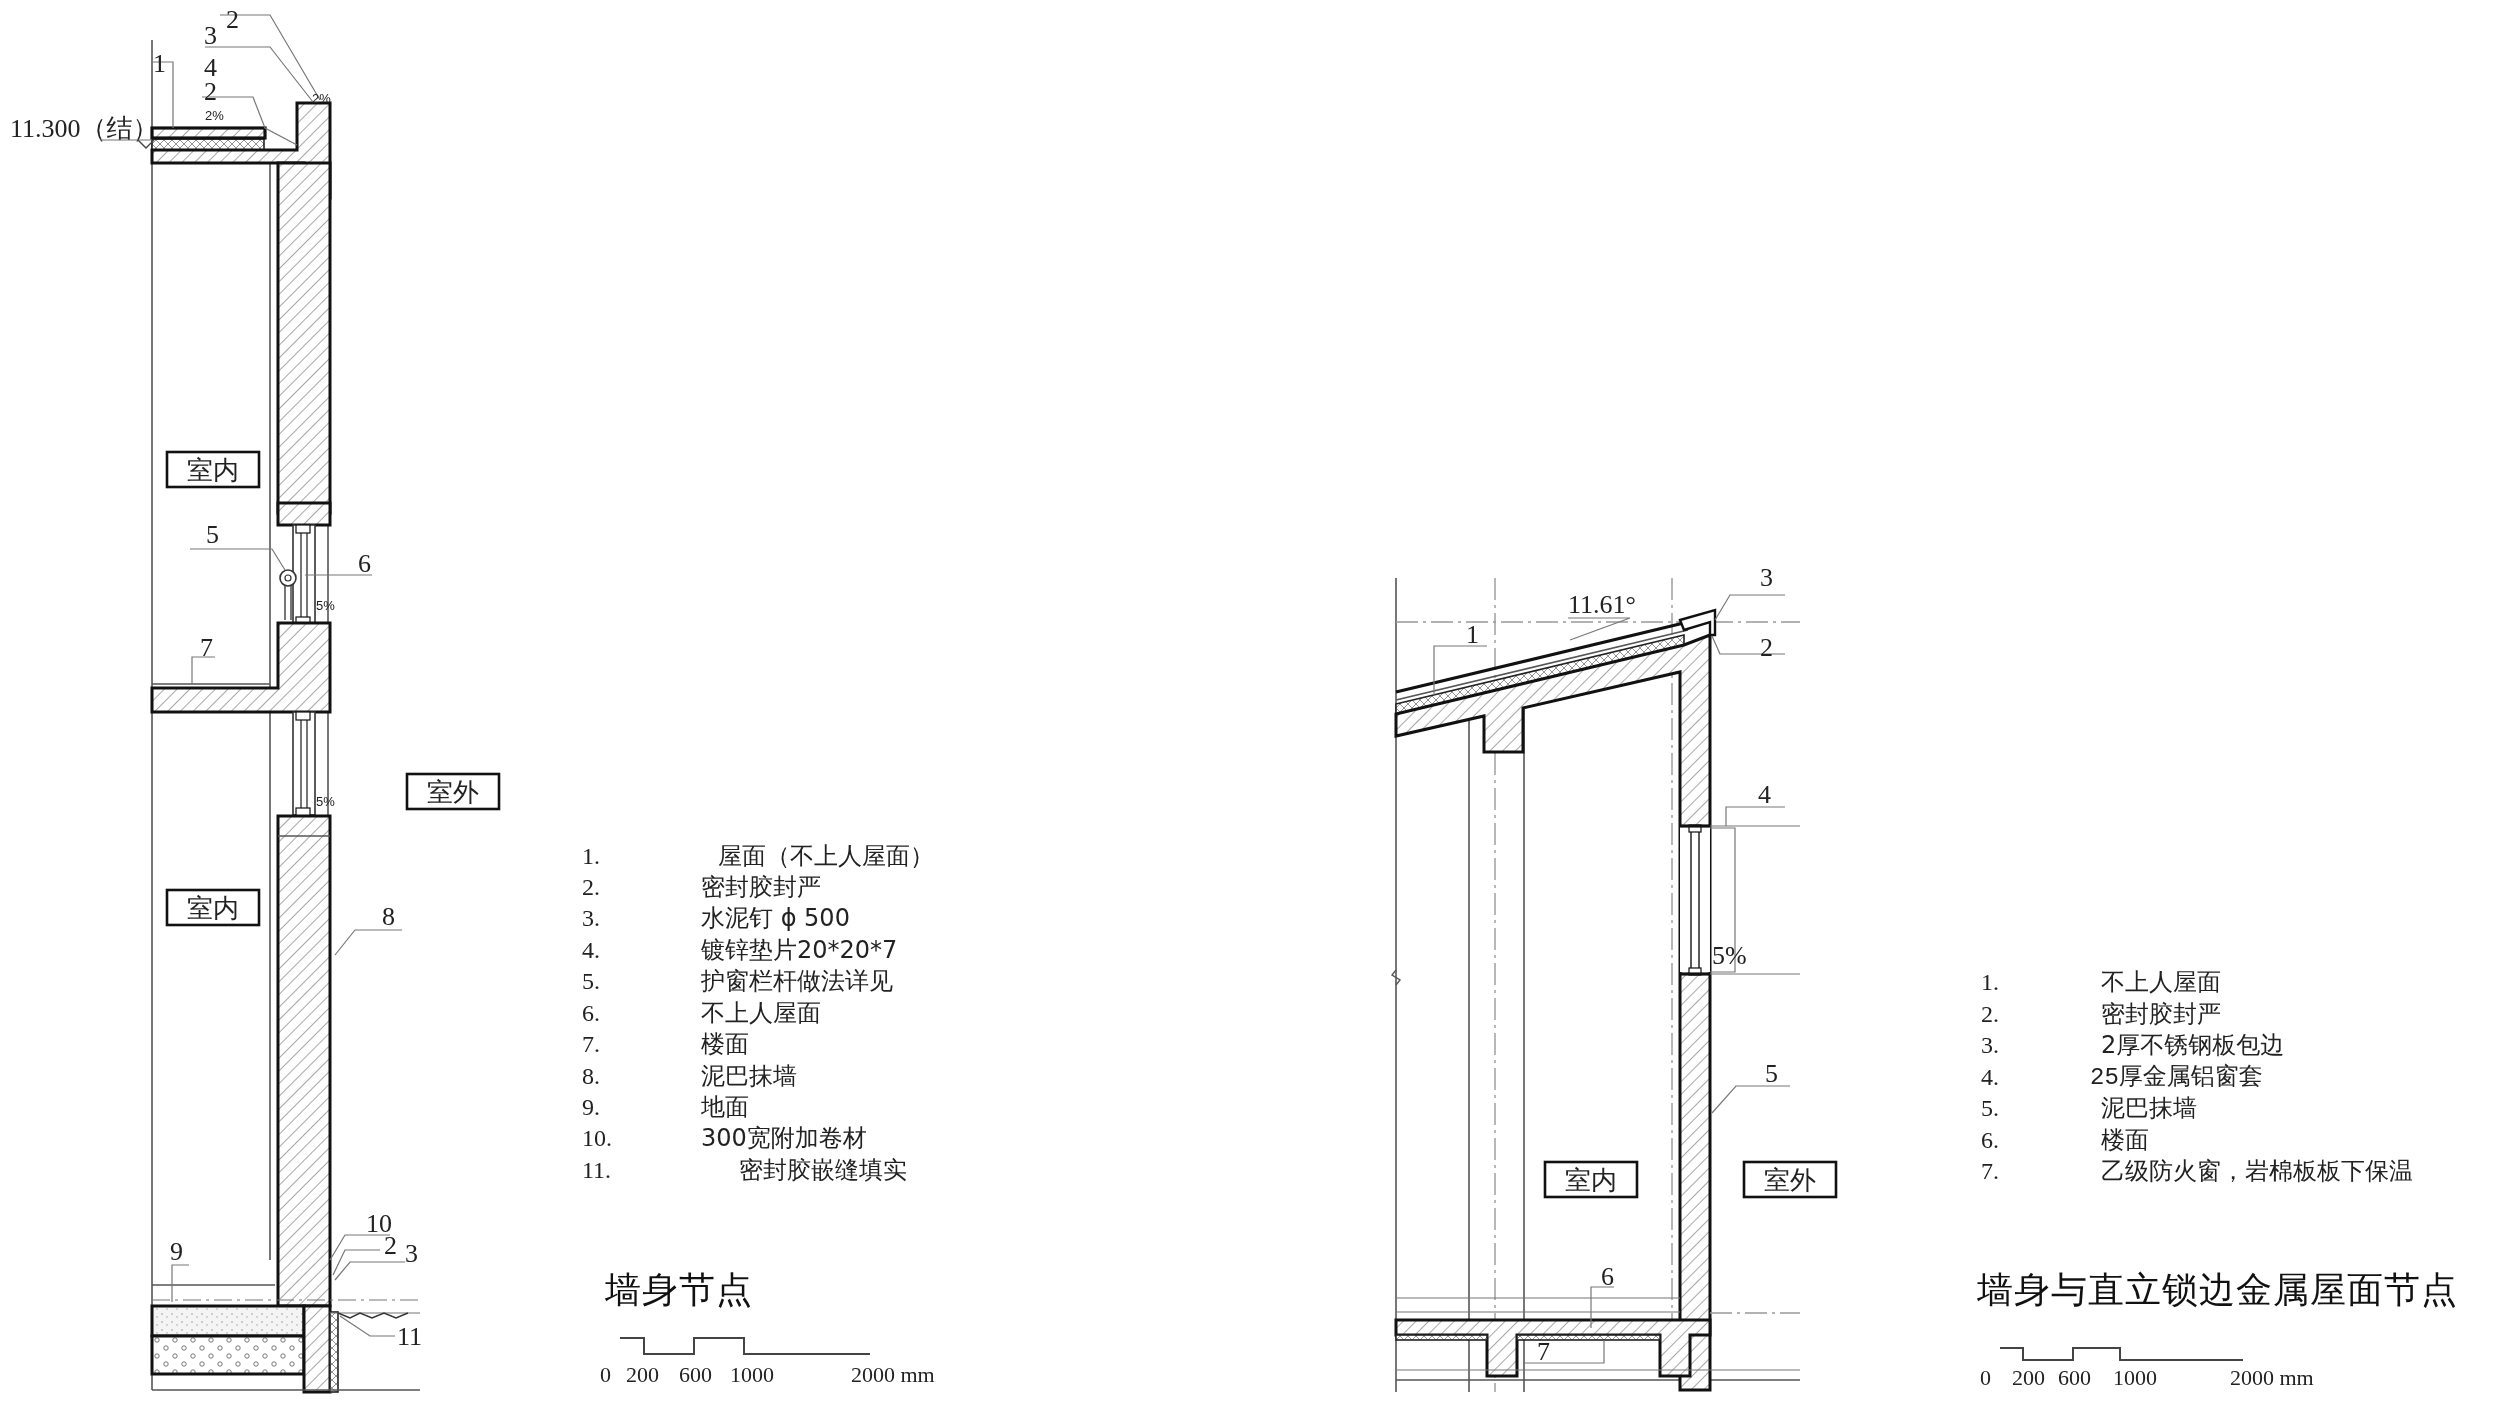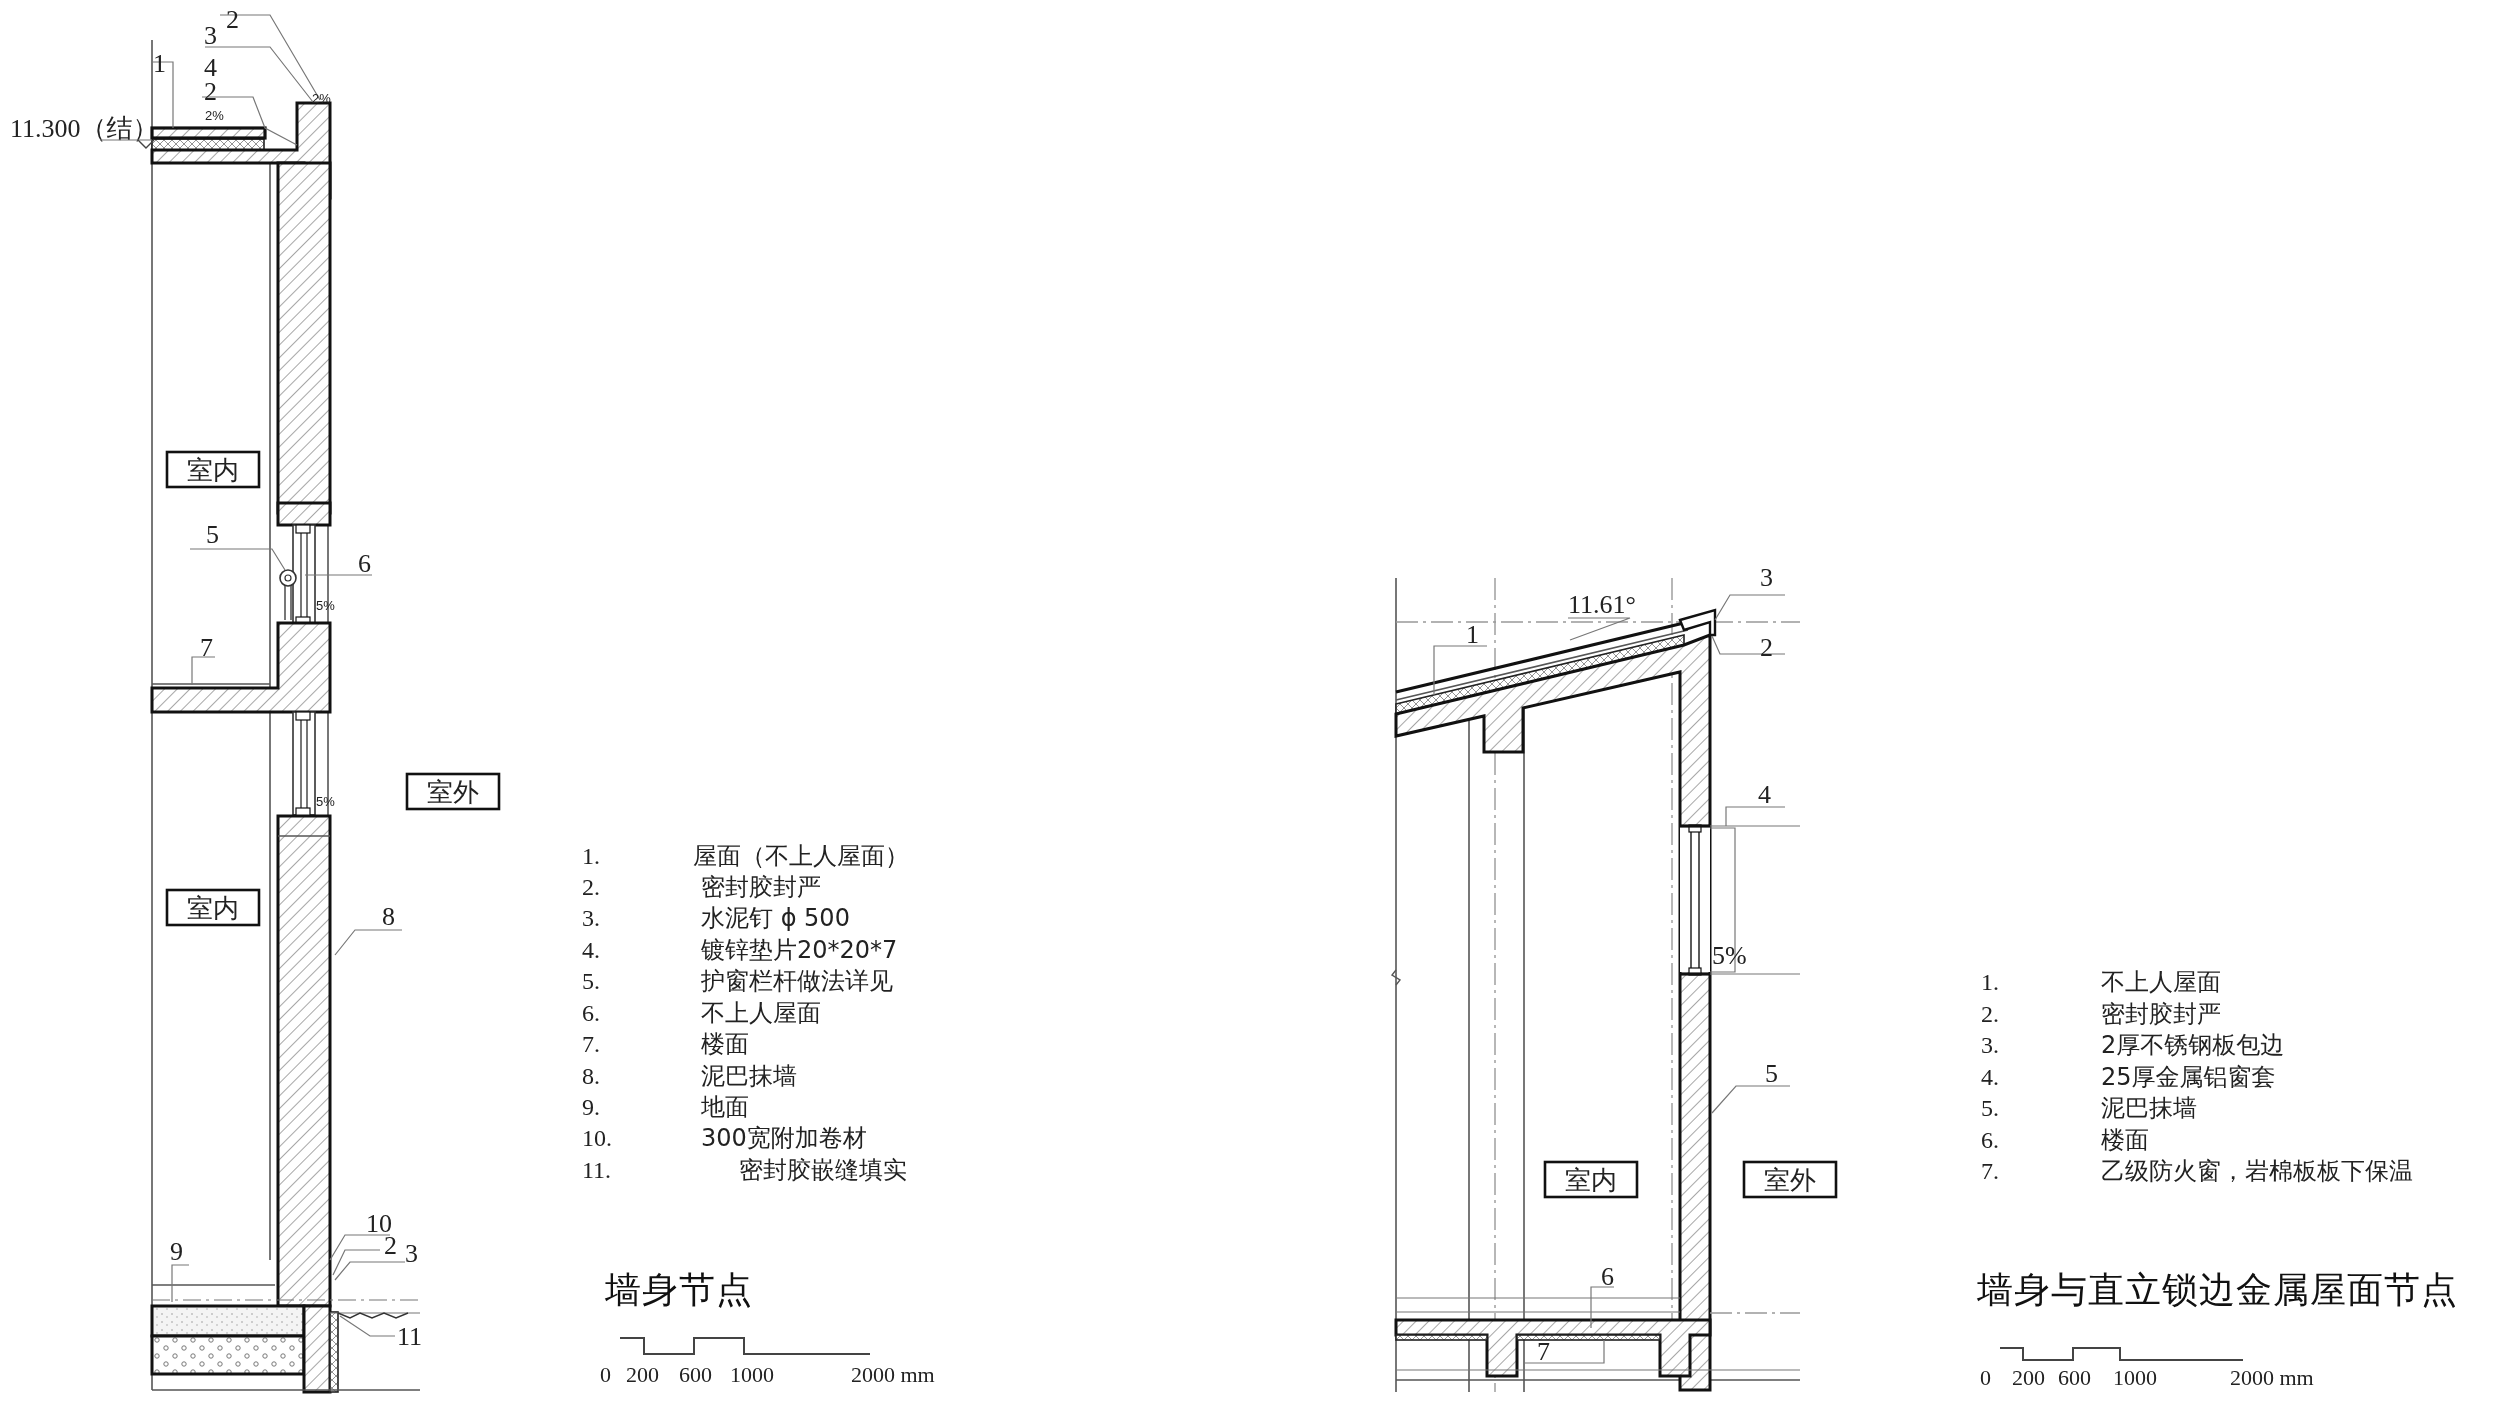--- a/index.html
+++ b/index.html
@@ -221,21 +221,21 @@
   </g>
 
   <g>
     <polyline stroke="#444" stroke-width="2" fill="none" points="2000,1348 2023,1348 2023,1360 2073,1360 2073,1348 2120,1348 2120,1360 2243,1360"></polyline>
   </g>
 </svg>
 
 <div class="legend" style="left:582px; top:841px; width:400px; height:360px;">
   <div class="row" style="top:0px;">
       <span class="num">1.</span>
-      <span style="position:absolute;left:111px;">屋面（不上人屋面）</span>
+      <span style="position:absolute;left:136px;">屋面（不上人屋面）</span>
     </div>
   <div class="row" style="top:31px;">
       <span class="num">2.</span>
       <span style="position:absolute;left:119px;">密封胶封严</span>
     </div>
   <div class="row" style="top:62px;">
       <span class="num">3.</span>
       <span style="position:absolute;left:119px;">水泥钉 ϕ 500</span>
     </div>
   <div class="row" style="top:94px;">
@@ -287,21 +287,21 @@
   <div class="row" style="top:31.5px;">
       <span class="num">2.</span>
       <span style="position:absolute;left:120px;">密封胶封严</span>
     </div>
   <div class="row" style="top:63px;">
       <span class="num">3.</span>
       <span style="position:absolute;left:120px;">2厚不锈钢板包边</span>
     </div>
   <div class="row" style="top:94.5px;">
       <span class="num">4.</span>
-      <span style="position:absolute;left:120px;">25厚金属铝窗套</span>
+      <span style="position:absolute;left:109px;font-family:Liberation Mono, monospace;">25厚金属铝窗套</span>
     </div>
   <div class="row" style="top:126px;">
       <span class="num">5.</span>
       <span style="position:absolute;left:120px;">泥巴抹墙</span>
     </div>
   <div class="row" style="top:157.5px;">
       <span class="num">6.</span>
       <span style="position:absolute;left:120px;">楼面</span>
     </div>
   <div class="row" style="top:189px;">

